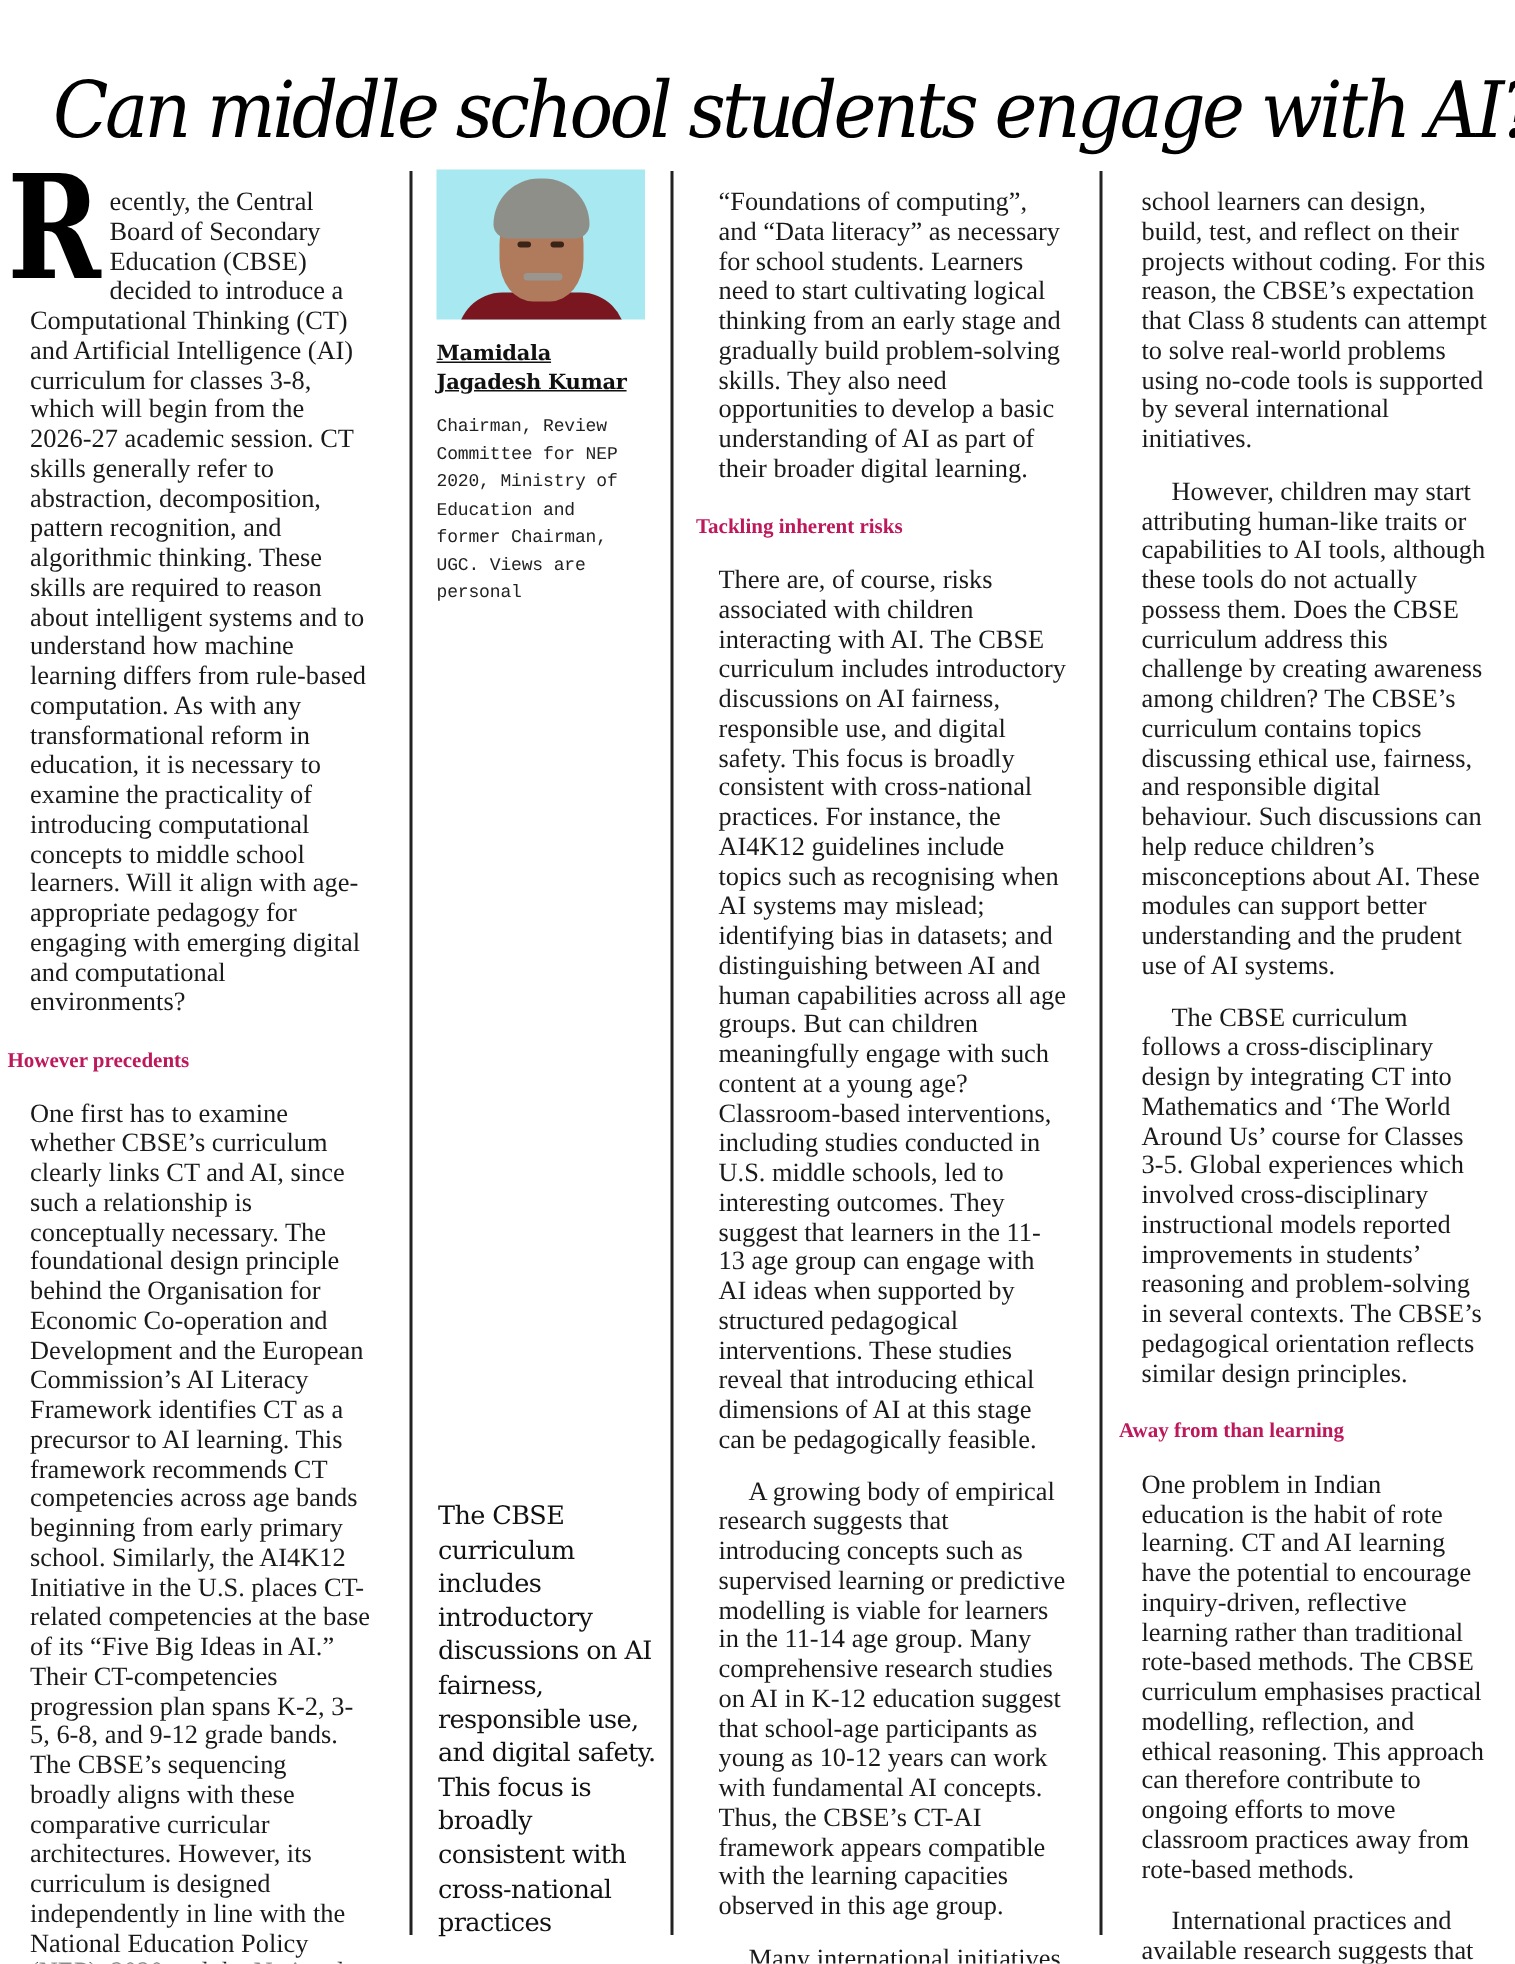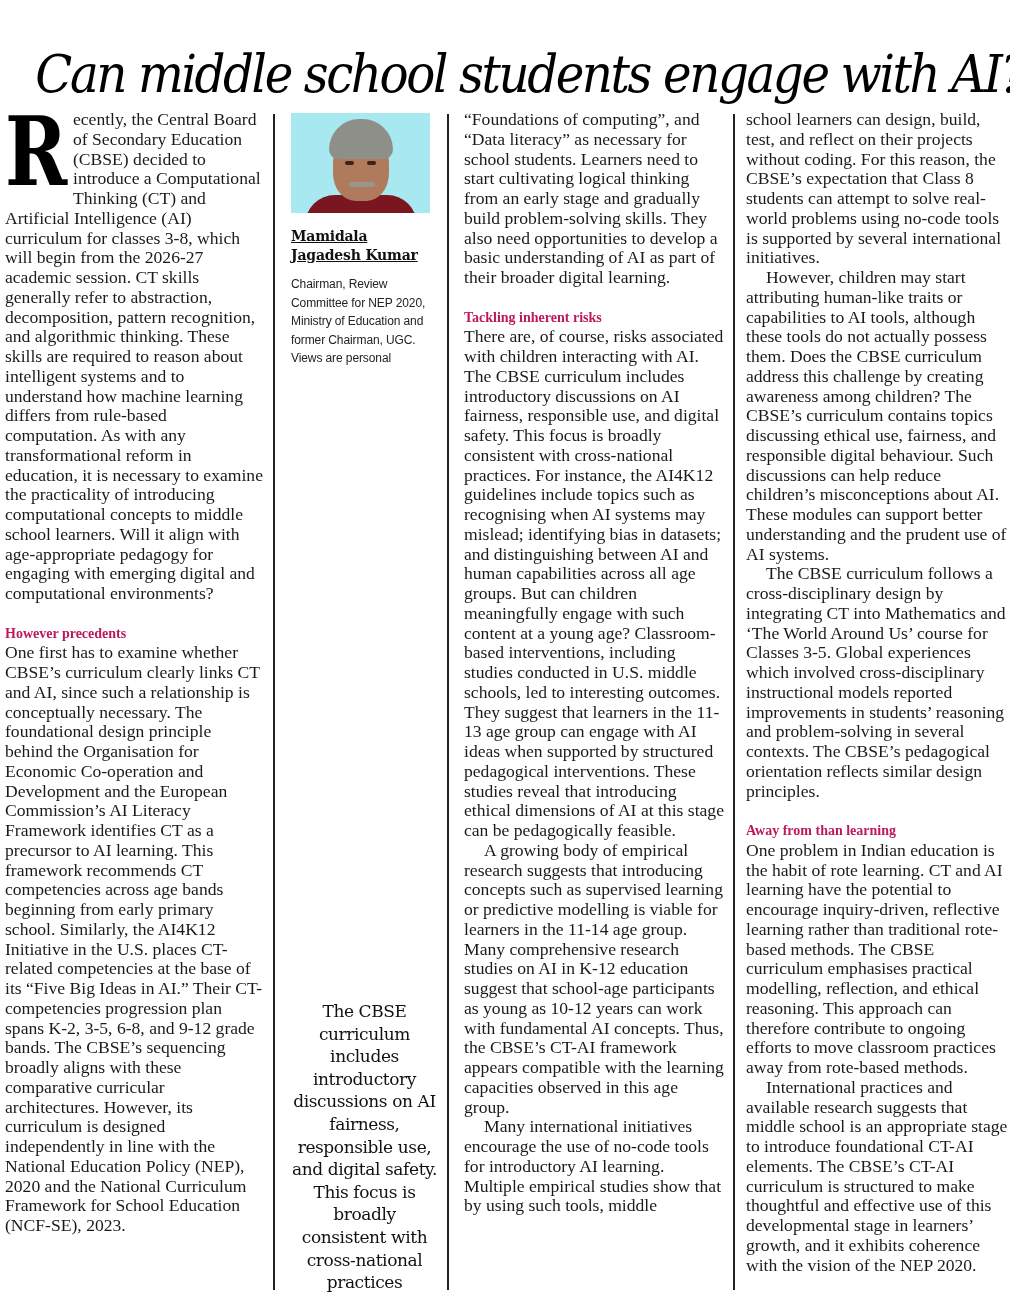--- a/index.html
+++ b/index.html
@@ -9,21 +9,21 @@
     font-family: "DejaVu Serif", serif; font-style: italic; font-weight: normal;
     font-size: 52px; line-height: 78px; letter-spacing: -2.6px; text-align: center;
     transform: scaleX(0.93); transform-origin: center; color: #000;
     white-space: nowrap;
   }
   .col {
     position: absolute; top: 110px;
     font-family: "Liberation Serif", serif; font-size: 17.6px; line-height: 19.75px;
     color: #1a1a1a;
   }
-  .col p { margin: 0; }
+  .col p { margin: 15px; }
   .col p.indent { text-indent: 20px; }
   .col h3 {
     margin: 19.75px 0 0 0; font-size: 14px; line-height: 19.75px; font-weight: bold; color: #be185d;
   }
   .col1 { left: 5px; width: 258px; }
   .col3 { left: 464px; width: 262px; }
   .col4 { left: 746px; width: 262px; }
   .dropcap {
     float: left; font-family: "DejaVu Serif", serif; font-weight: bold;
     font-size: 96px; line-height: 72px; height: 74px; margin: 6px 6px 0 0;
@@ -41,28 +41,27 @@
   .photo .face { position: absolute; left: 42px; top: 18px; width: 56px; height: 70px; border-radius: 45% 45% 40% 40%; background: #b07a5c; }
   .photo .eye1, .photo .eye2 { position: absolute; top: 48px; width: 9px; height: 4px; background: #3a2418; border-radius: 4px; }
   .photo .eye1 { left: 54px; } .photo .eye2 { left: 76px; }
   .photo .mustache { position: absolute; left: 58px; top: 69px; width: 26px; height: 5px; background: #9a958e; border-radius: 4px; }
   .photo .shirt { position: absolute; left: 14px; top: 82px; width: 112px; height: 30px; background: #7a1620; border-radius: 30px 30px 0 0; }
   .author-name {
     margin-top: 14px; font-family: "DejaVu Serif", serif; font-weight: bold; font-size: 14px;
     line-height: 19px; text-decoration: underline; color: #111; letter-spacing: -0.2px;
   }
   .author-bio {
-    margin-top: 10px; font-family: Liberation Sans, sans-serif; font-size: 12px; line-height: 18.5px;
+    margin-top: 10px; font-family: Liberation Mono, monospace; font-size: 12px; line-height: 18.5px;
     color: #222; letter-spacing: -0.1px;
   }
   .pullquote {
     position: absolute; left: 292px; top: 1000px; width: 145px;
     font-family: "DejaVu Serif", serif; font-size: 17px; line-height: 22.6px; color: #111;
     letter-spacing: -0.4px;
-    text-align: center;
   }
 </style>
 </head>
 <body>
 
 <h1 class="headline">Can middle school students engage with AI?</h1>
 
 <div class="col col1">
   <span class="dropcap">R</span>
   <p>ecently, the Central Board of Secondary Education (CBSE) decided to introduce a Computational Thinking (CT) and Artificial Intelligence (AI) curriculum for classes 3-8, which will begin from the 2026-27 academic session. CT skills generally refer to abstraction, decomposition, pattern recognition, and algorithmic thinking. These skills are required to reason about intelligent systems and to understand how machine learning differs from rule-based computation. As with any transformational reform in education, it is necessary to examine the practicality of introducing computational concepts to middle school learners. Will it align with age-appropriate pedagogy for engaging with emerging digital and computational environments?</p>

